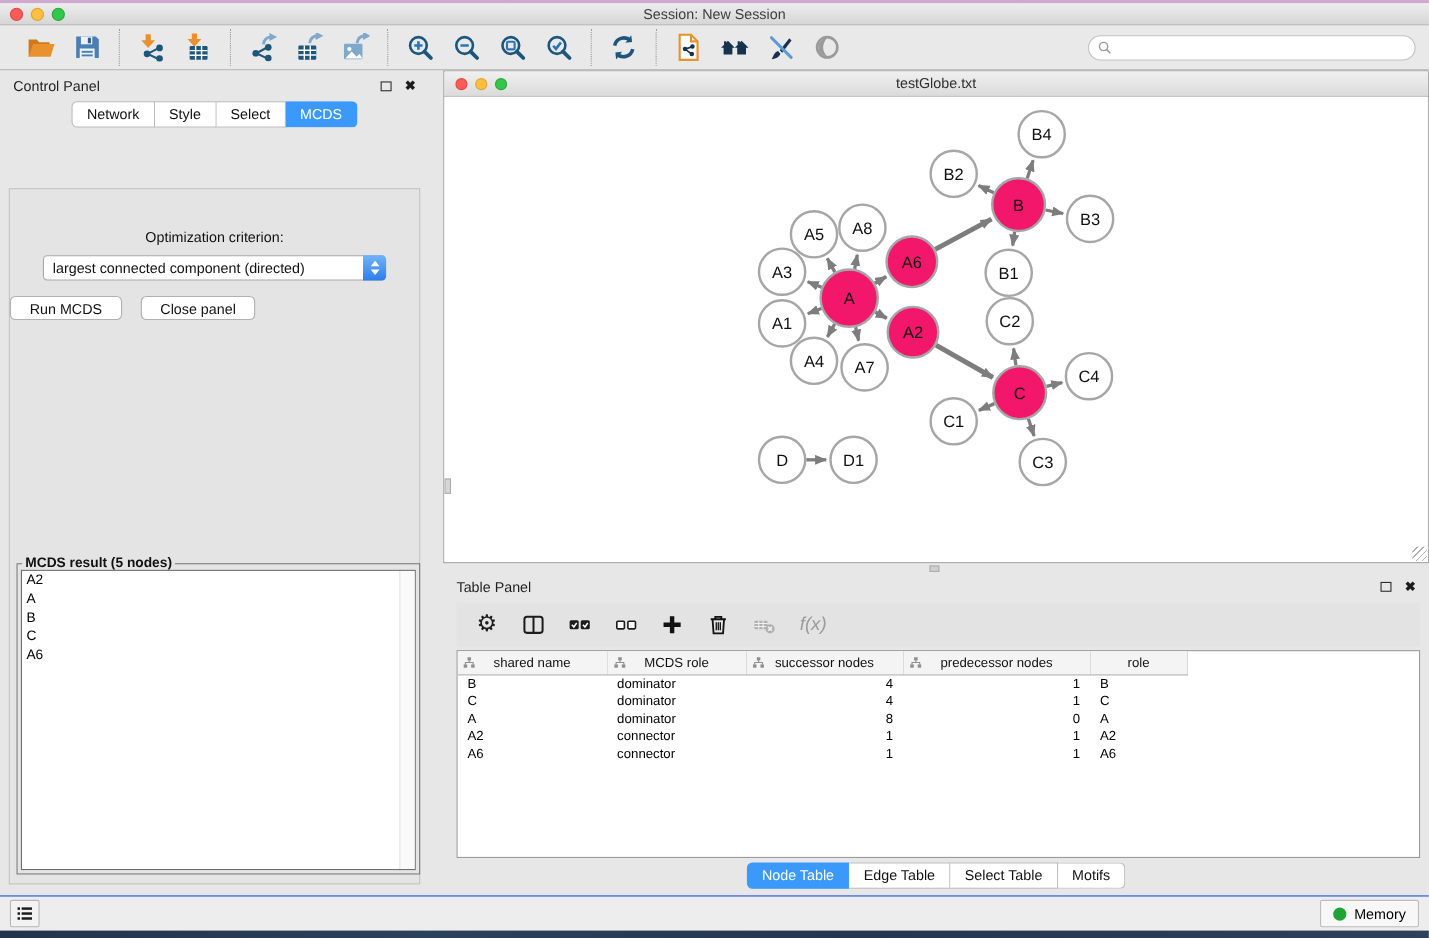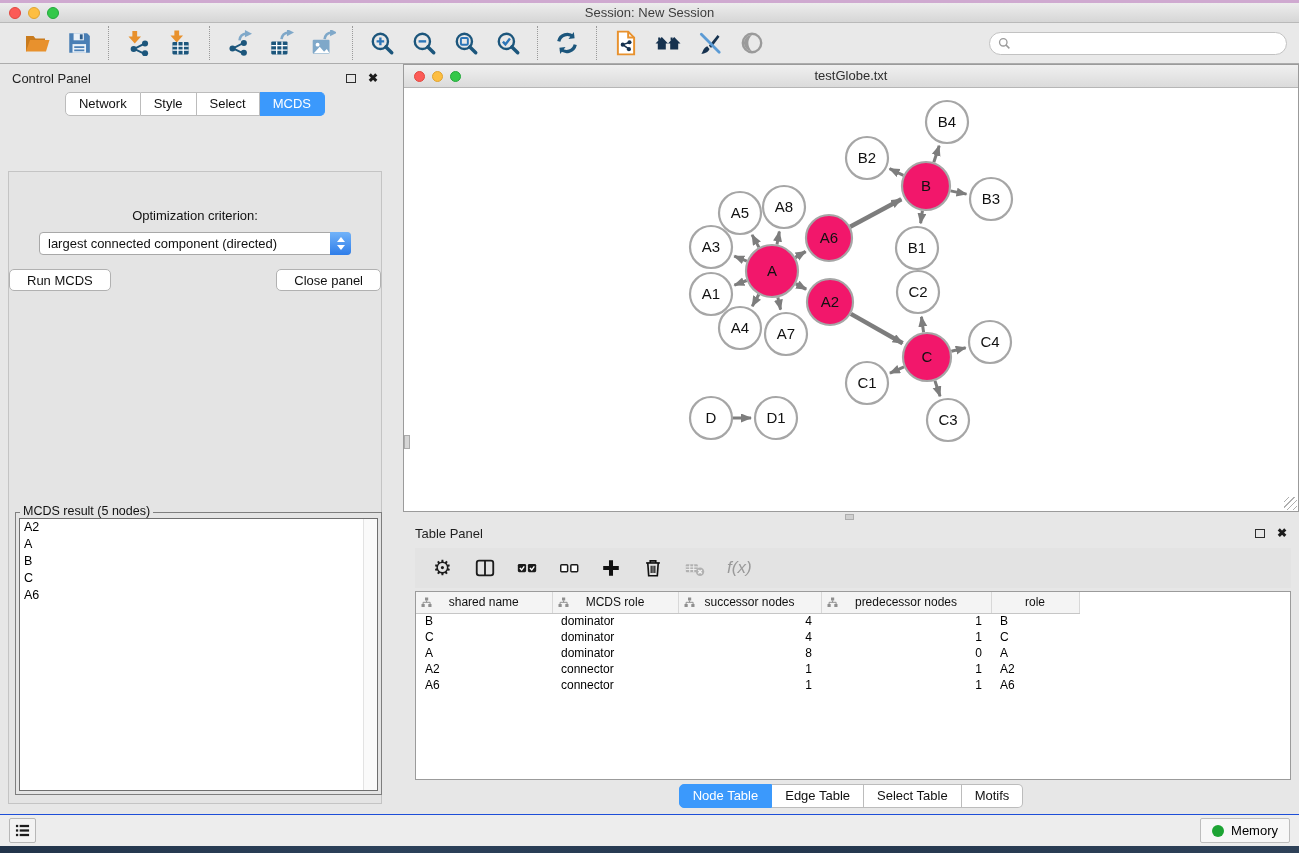--- a/index.html
+++ b/index.html
@@ -38,24 +38,24 @@
   .seg-btn { padding:3px 13px 4px; background:#fff; border:1px solid #BCBCBC; border-left:none; font-size:13px; color:#111; cursor:pointer; font-family:"Liberation Sans",sans-serif; }
   .seg-btn:first-child { border-left:1px solid #BCBCBC; border-radius:5px 0 0 5px; }
   .seg-btn:last-child { border-radius:0 5px 5px 0; }
   .seg-btn.active { background:#3B99FC; border-color:#3B99FC; color:#fff; }
   .cp-body { position:absolute; left:8px; right:8px; top:107px; bottom:10px; background:#E4E4E4; border:1px solid #C4C4C4; z-index:1; }
   .crit-label { text-align:center; font-size:13px; margin-top:36px; color:#111; }
   .dropdown { width:312px; height:23px; margin:9px auto 0; background:#fff; border:1px solid #A8A8A8; border-radius:4px; position:relative; font-size:13px; line-height:21px; padding-left:8px; color:#111; cursor:pointer; }
   .stepper { position:absolute; right:-1px; top:-1px; width:21px; height:23px; background:linear-gradient(#72B3F9,#2E7DE9); border-radius:0 4px 4px 0; display:flex; flex-direction:column; align-items:center; justify-content:center; gap:3px; }
   .tri-up { width:0; height:0; border-left:4px solid transparent; border-right:4px solid transparent; border-bottom:5px solid #fff; }
   .tri-down { width:0; height:0; border-left:4px solid transparent; border-right:4px solid transparent; border-top:5px solid #fff; }
-  .btn-row { display:flex; justify-content:space-between; gap:17px; margin-top:14px; }
+  .btn-row { display:flex; justify-content:flex-start; gap:17px; margin-top:14px; }
   .mac-btn { height:22px; padding:0 17px; background:#fff; border:1px solid #B1B1B1; border-radius:5px; font-size:13px; color:#111; cursor:pointer; font-family:"Liberation Sans",sans-serif; }
   .result-box { position:absolute; left:6px; width:367px; top:340px; bottom:8px; border:1px solid #7E7E7E; }
-  .result-legend { position:absolute; top:-9px; left:4px; background:#E4E4E4; padding:0 3px; font-size:12.5px; color:#111; }
+  .result-legend { position:absolute; top:-9px; left:4px; background:#E4E4E4; padding:0 3px; font-size:12.5px; color:#111;font-weight:bold; }
   .result-list { position:absolute; left:3px; right:3px; top:5px; bottom:3px; background:#fff; border:1px solid #6E6E6E; overflow:hidden; }
   .scroll-track { position:absolute; right:0; top:0; bottom:0; width:14px; background:#FAFAFA; border-left:1px solid #E3E3E3; }
   .result-item { font-size:12.5px; padding:0 0 1px 4px; line-height:16px; color:#000; }
 
   
   .right-col { flex:1; margin-left:13px; display:flex; flex-direction:column; position:relative; }
   .network-window { height:448px; background:#fff; border:1px solid #9B9B9B; position:relative; flex:none; }
   .net-titlebar { height:23px; background:linear-gradient(#F0F0F0,#DBDBDB); border-bottom:1px solid #B6B6B6; text-align:center; font-size:13px; line-height:22px; color:#2e2e2e; position:relative; }
   .net-traffic { position:absolute; left:10px; top:6px; display:flex; gap:7px; }
   .tl.sm { width:11px; height:11px; }

